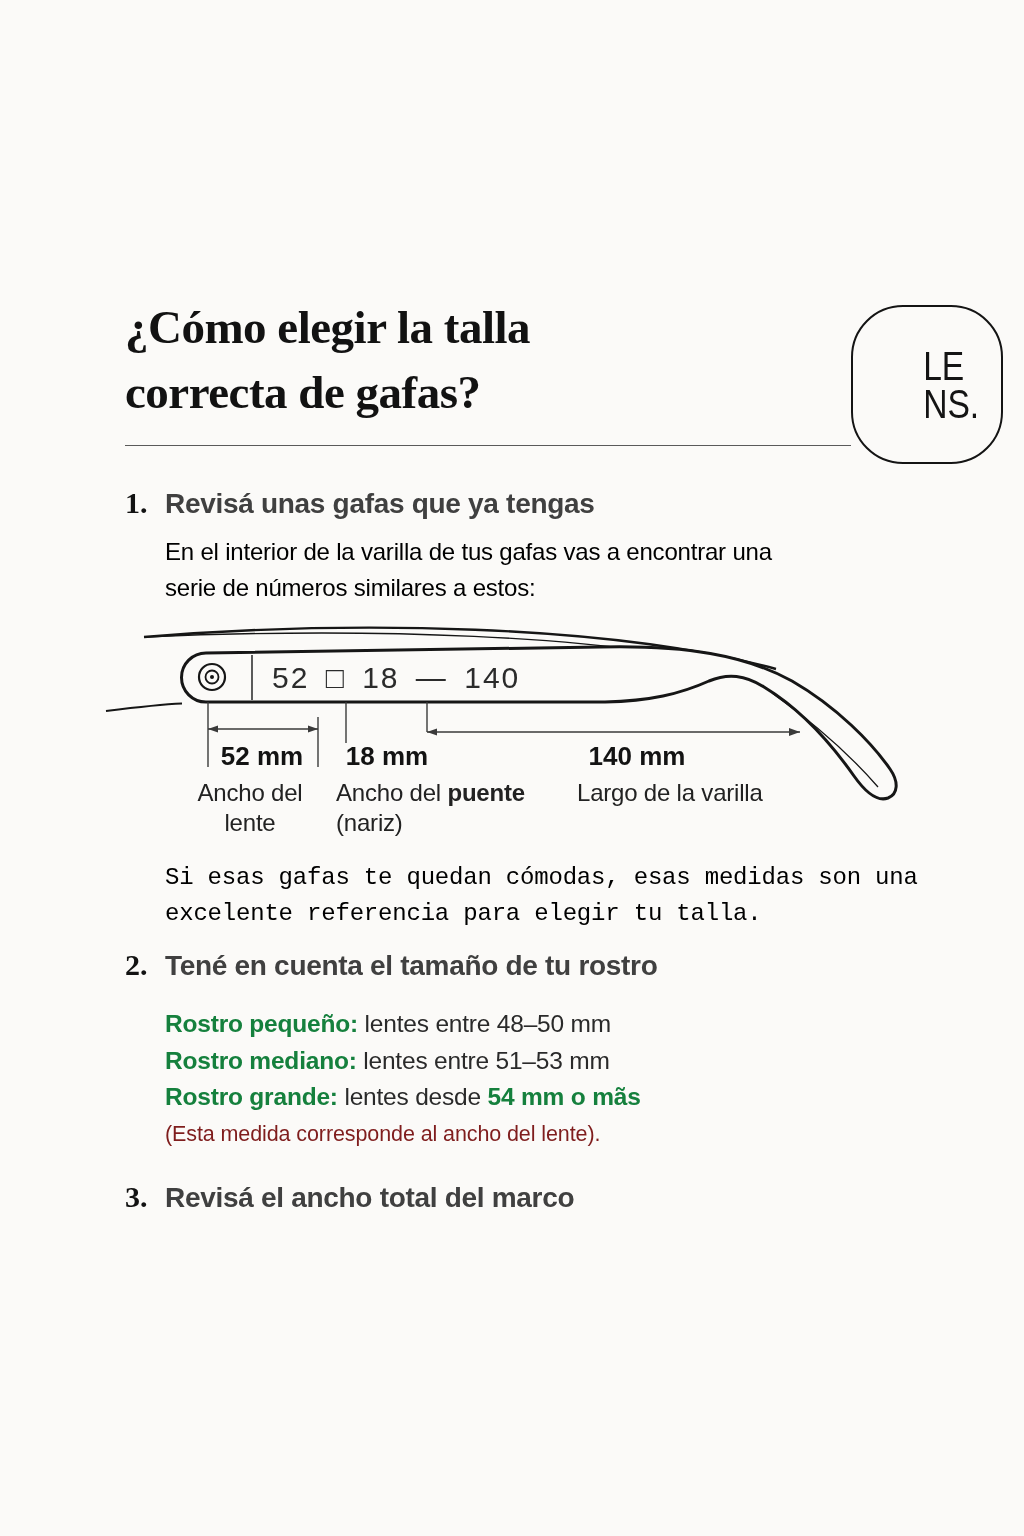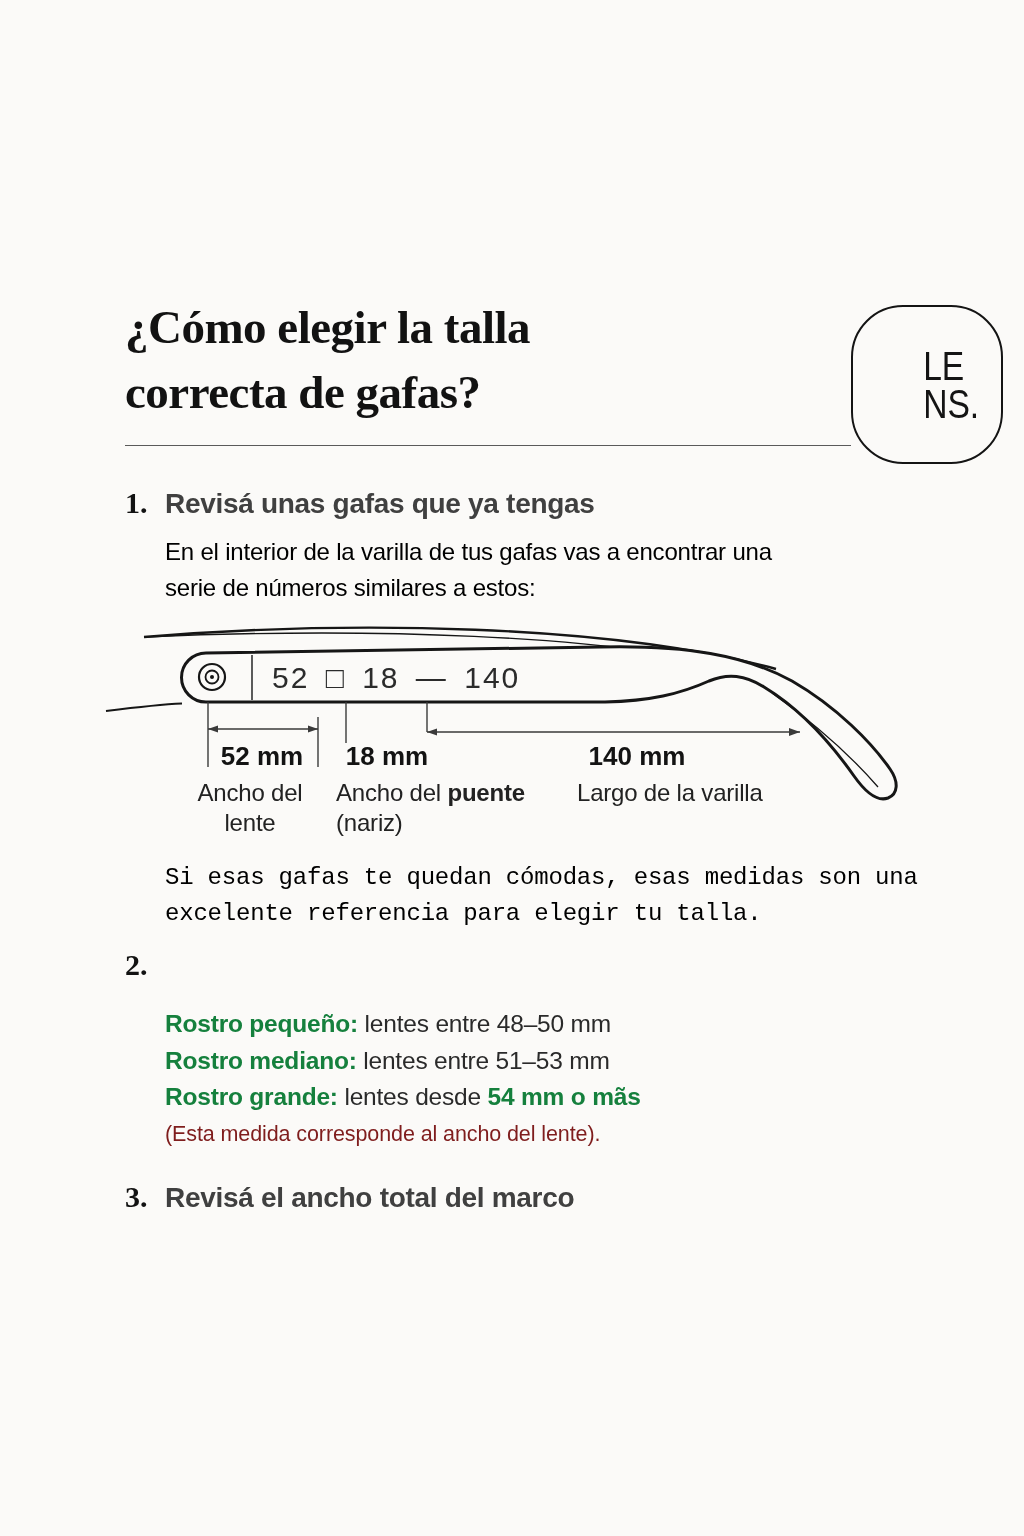--- a/index.html
+++ b/index.html
@@ -156,20 +156,21 @@
     <text class="svg-label" x="236" y="216">(nariz)</text>
 
     <text class="svg-label" x="477" y="186">Largo de la varilla</text>
   </svg>
 
   <p class="para" style="top:860px;margin:0;font-family:Liberation Mono, monospace;">Si esas gafas te quedan cómodas, esas medidas son una
 excelente referencia para elegir tu talla.</p>
 
   <div class="sec-head" style="top:948px;">
     <span class="sec-num">2.</span>
+    <span class="sec-title">Tené en cuenta el tamaño de tu rostro</span>
   </div>
 
   <div class="rows">
     <div class="row"><b>Rostro pequeño:</b><span> lentes entre 48–50 mm</span><b></b></div>
     <div class="row"><b>Rostro mediano:</b><span> lentes entre 51–53 mm</span><b></b></div>
     <div class="row"><b>Rostro grande:</b><span> lentes desde </span><b>54 mm o mãs</b></div>
   </div>
 
   <p class="note" style="margin:0;">(Esta medida corresponde al ancho del lente).</p>
 

